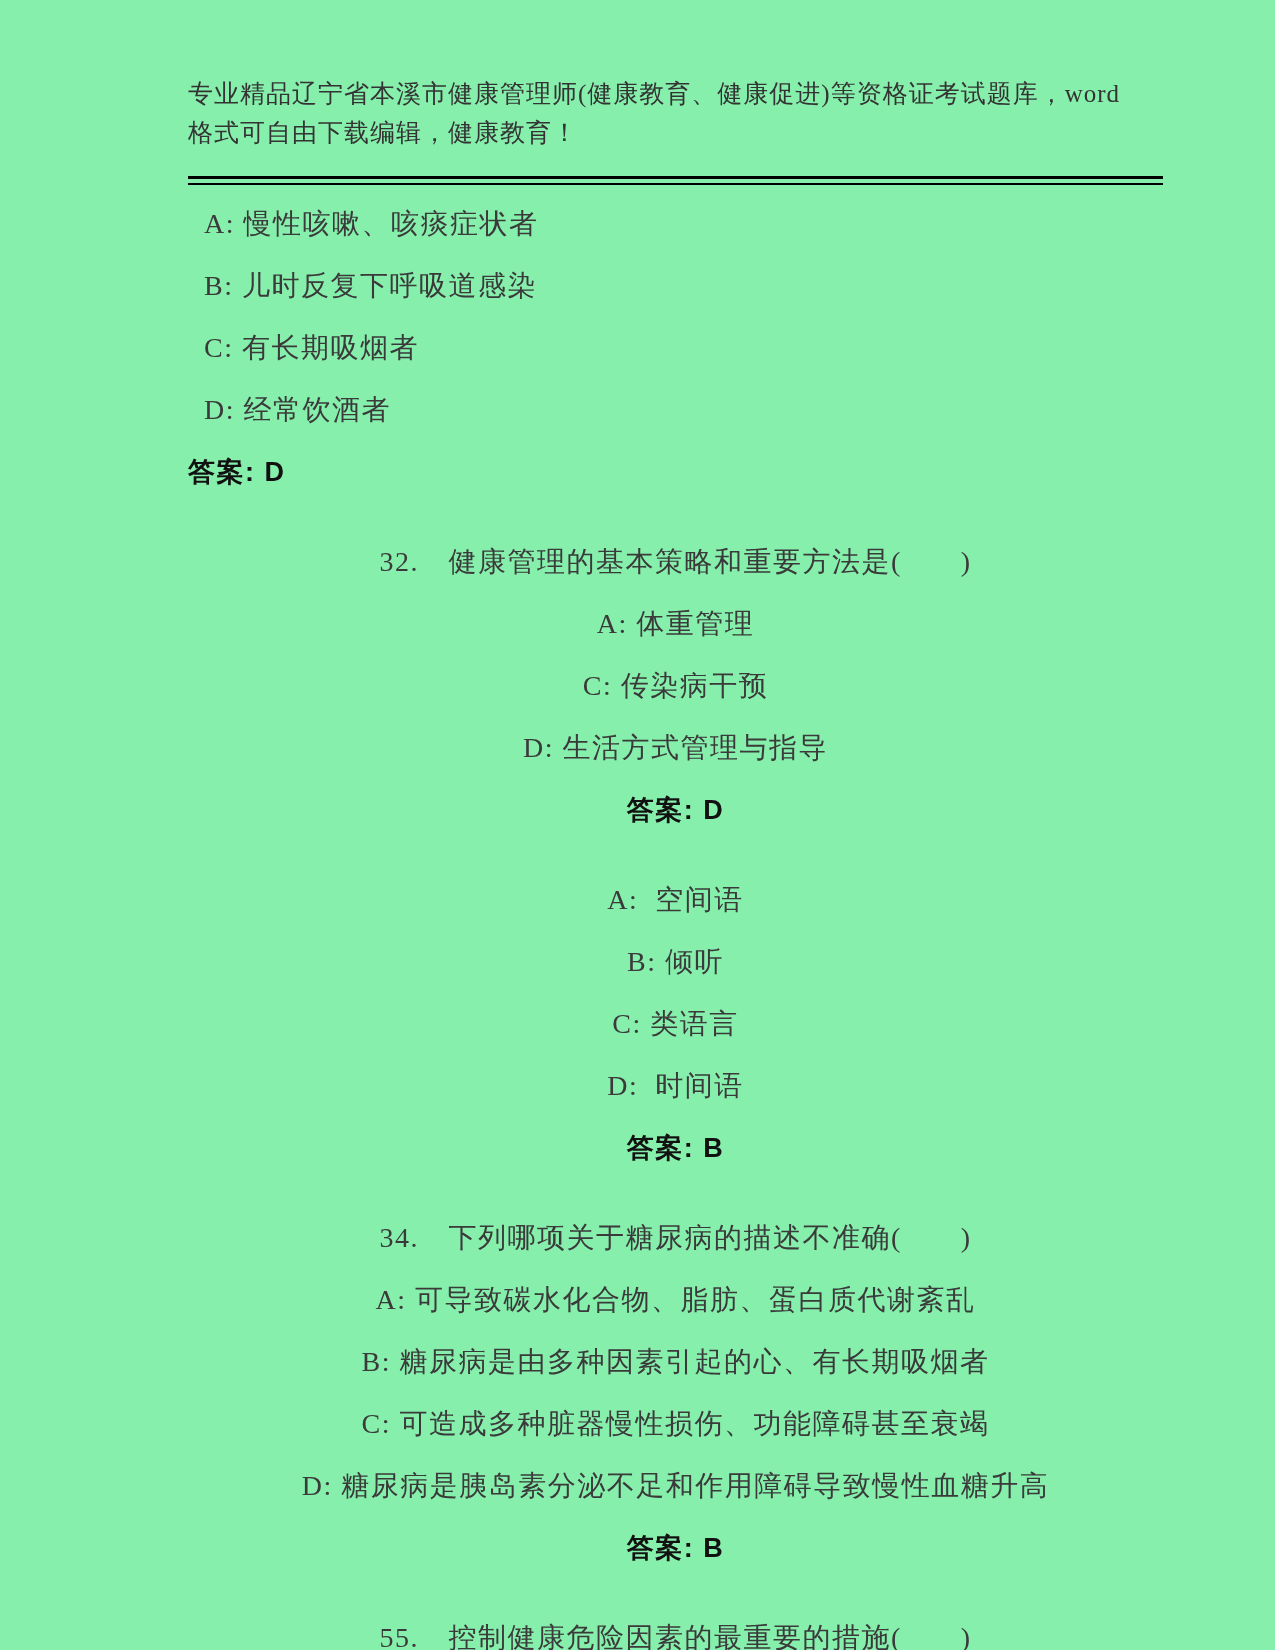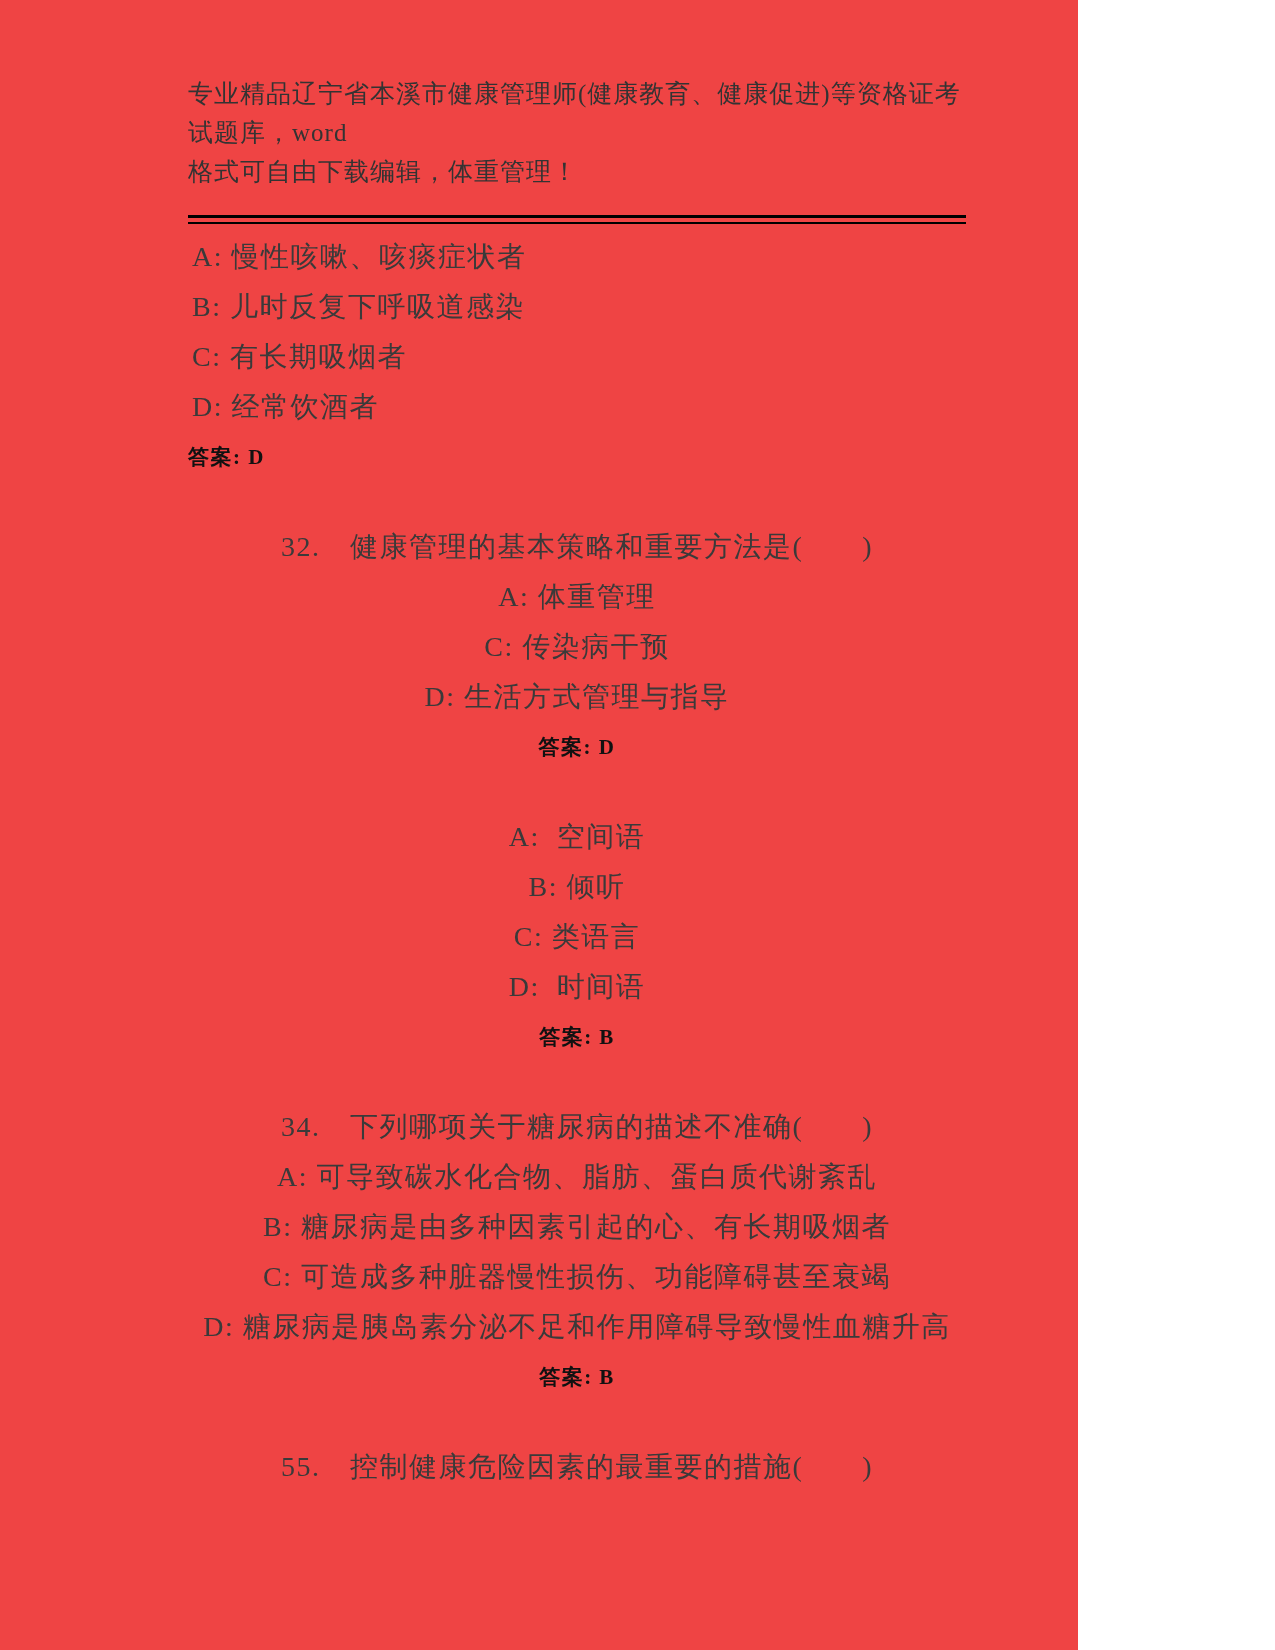--- a/index.html
+++ b/index.html
@@ -2,23 +2,23 @@
 <html><head>
 <meta charset="utf-8">
 <style>
   html, body {
     margin: 0;
     padding: 0;
     background: #ffffff;
   }
   .page {
     position: relative;
-    width: 1078px;
+    width: 1275px;
     height: 1650px;
-    background: #ef4444;
+    background: #86efac;
     overflow: hidden;
     font-family: "Liberation Serif", serif;
     color: #2b2b2b;
   }
   .header {
     margin: 74px 112px 0 188px;
     font-size: 25px;
     line-height: 39px;
     letter-spacing: 1px;
     color: #333333;
@@ -32,41 +32,41 @@
   }
   .content {
     margin: 10px 112px 0 188px;
     font-size: 28px;
     line-height: 46px;
     letter-spacing: 1.5px;
   }
   .qblock { margin: 0; padding: 0; }
   .qblock + .qblock { margin-top: 44px; text-align: center; }
   .stem, .opt {
-    margin: 4px;
+    margin: 16px;
     white-space: pre-wrap;
     color: #3a3a3a;
   }
   .ans {
     margin: 0;
     white-space: pre-wrap;
-    font-family: Liberation Serif, serif;
+    font-family: Liberation Sans, sans-serif;
     font-weight: 700;
-    font-size: 21px;
+    font-size: 27px;
     color: #111111;
   }
 </style>
 </head>
 <body>
 
 <div class="page">
 
   <div class="header">
     <div class="header-line">专业精品辽宁省本溪市健康管理师(健康教育、健康促进)等资格证考试题库，word</div>
-    <div class="header-line">格式可自由下载编辑，体重管理！</div>
+    <div class="header-line">格式可自由下载编辑，健康教育！</div>
   </div>
 
   <div class="header-rule"></div>
 
   <div class="content">
 
     <section class="qblock">
       <p class="opt">A: 慢性咳嗽、咳痰症状者</p>
       <p class="opt">B: 儿时反复下呼吸道感染</p>
       <p class="opt">C: 有长期吸烟者</p>

